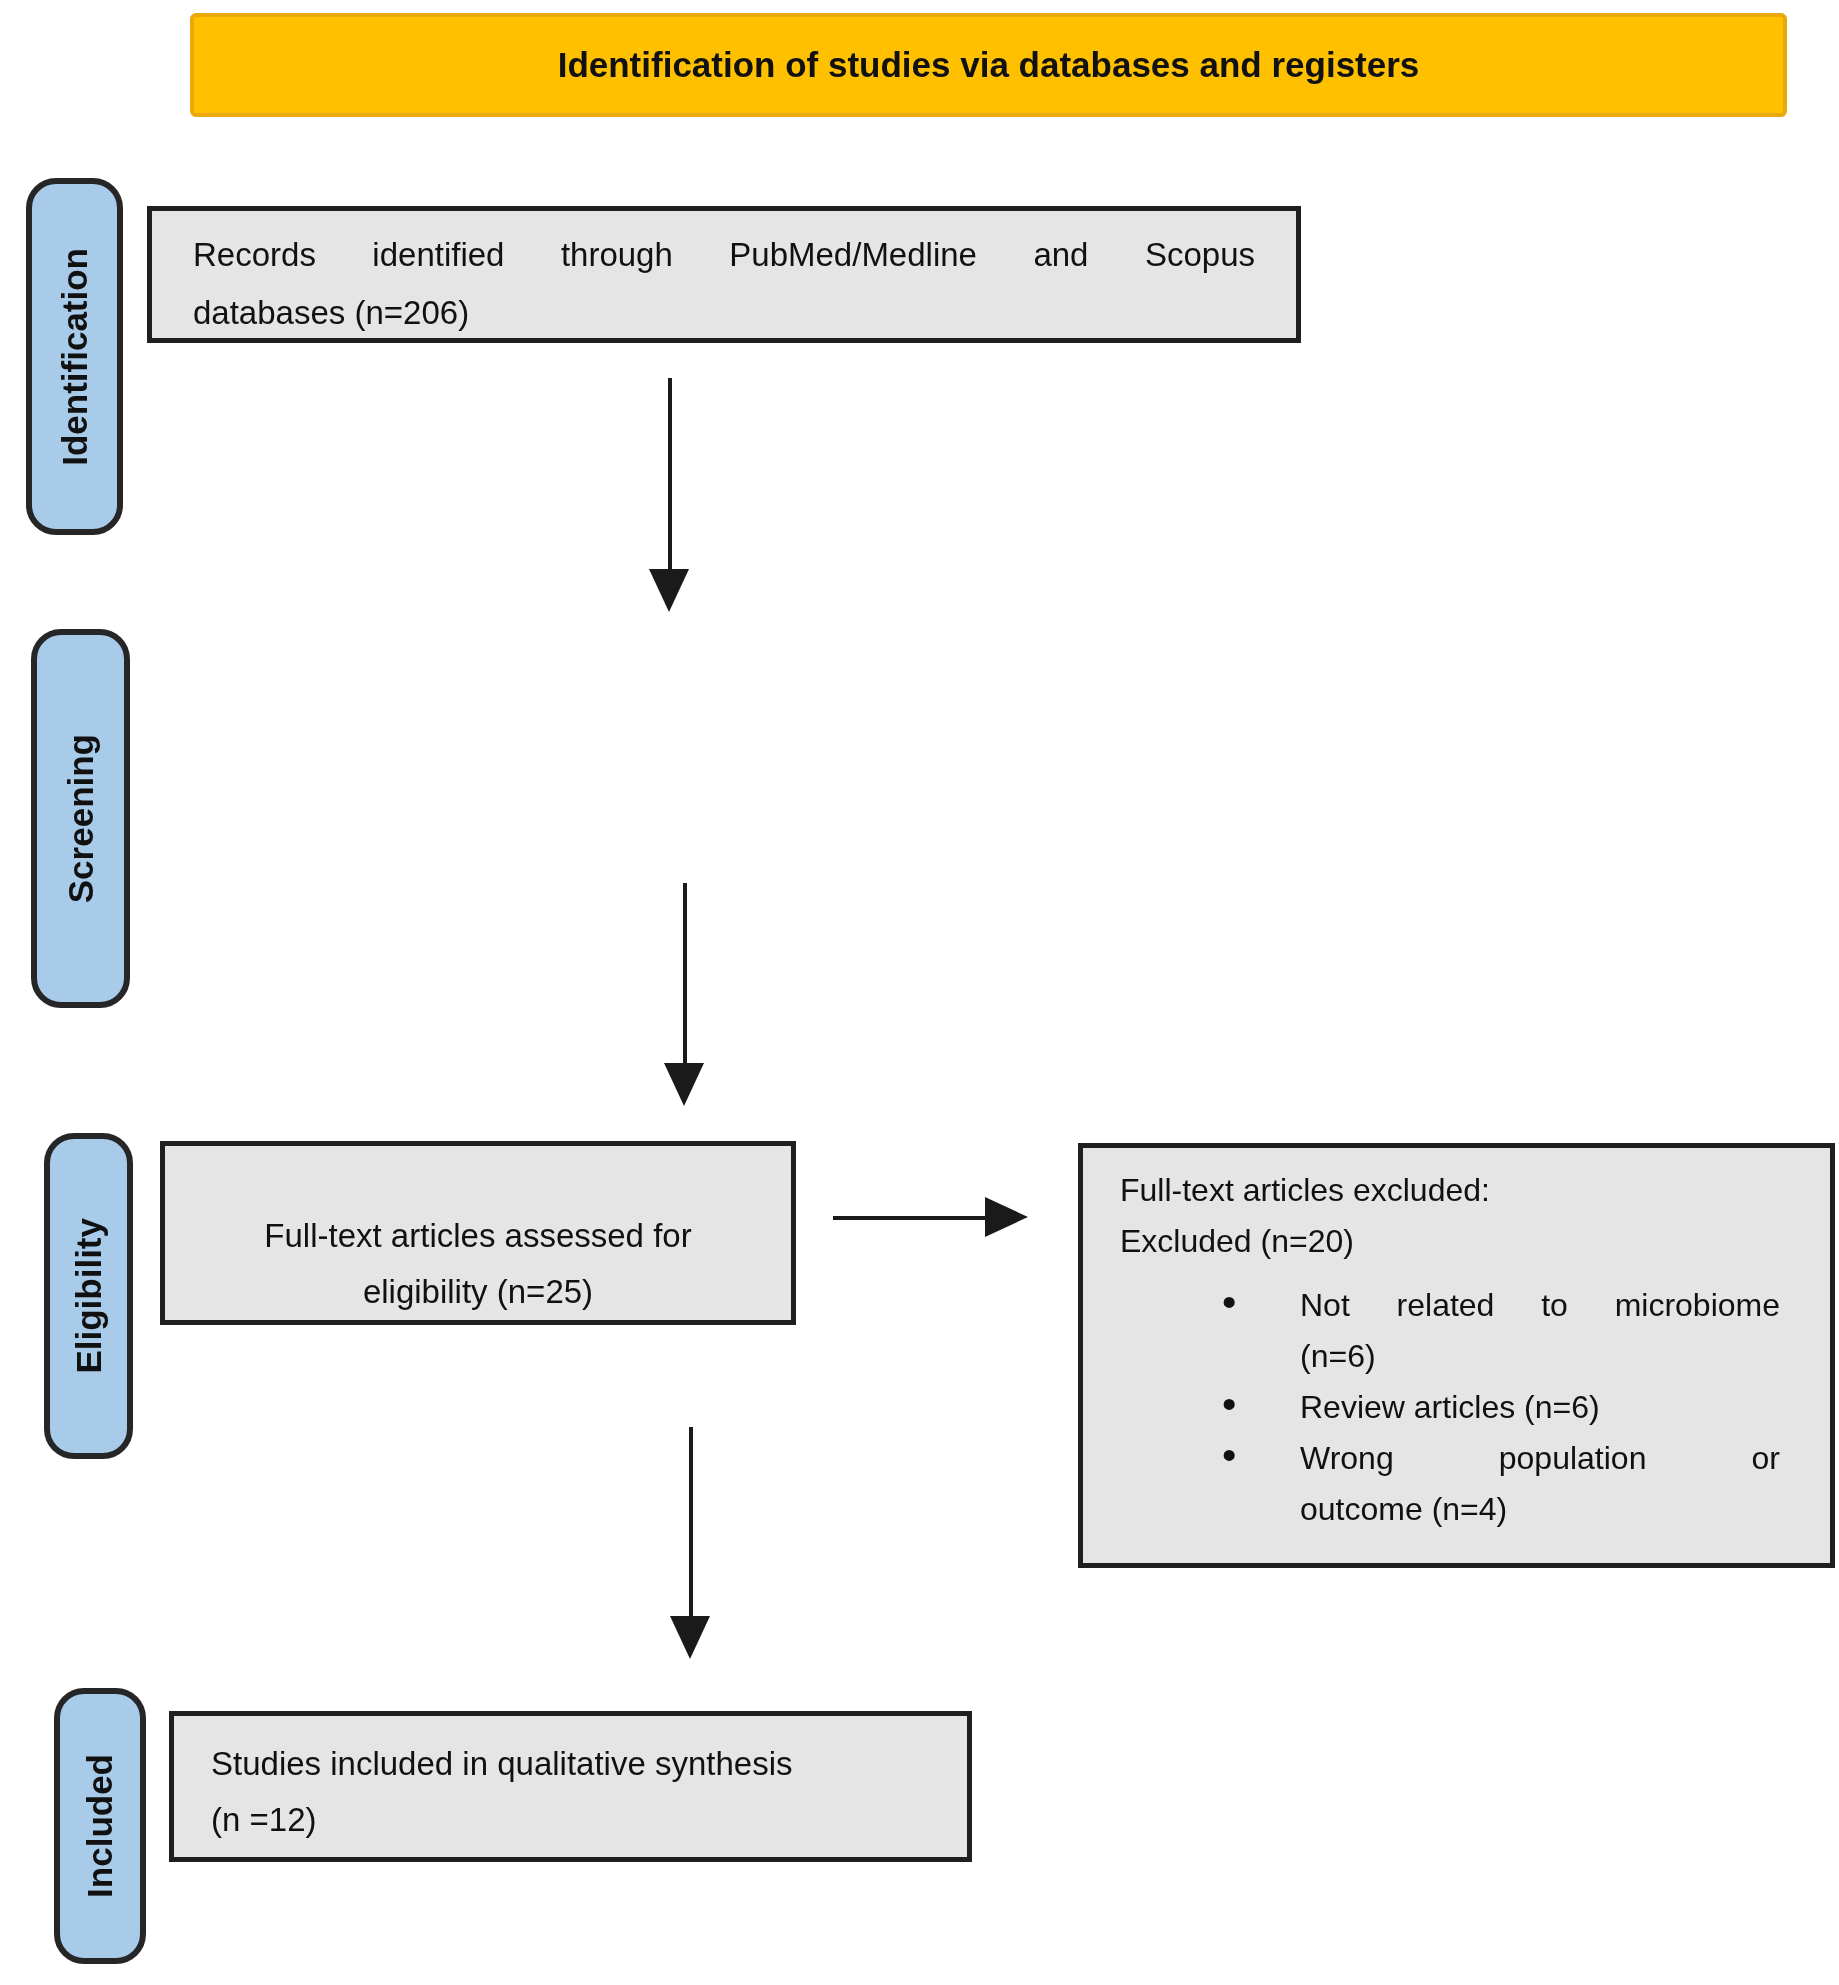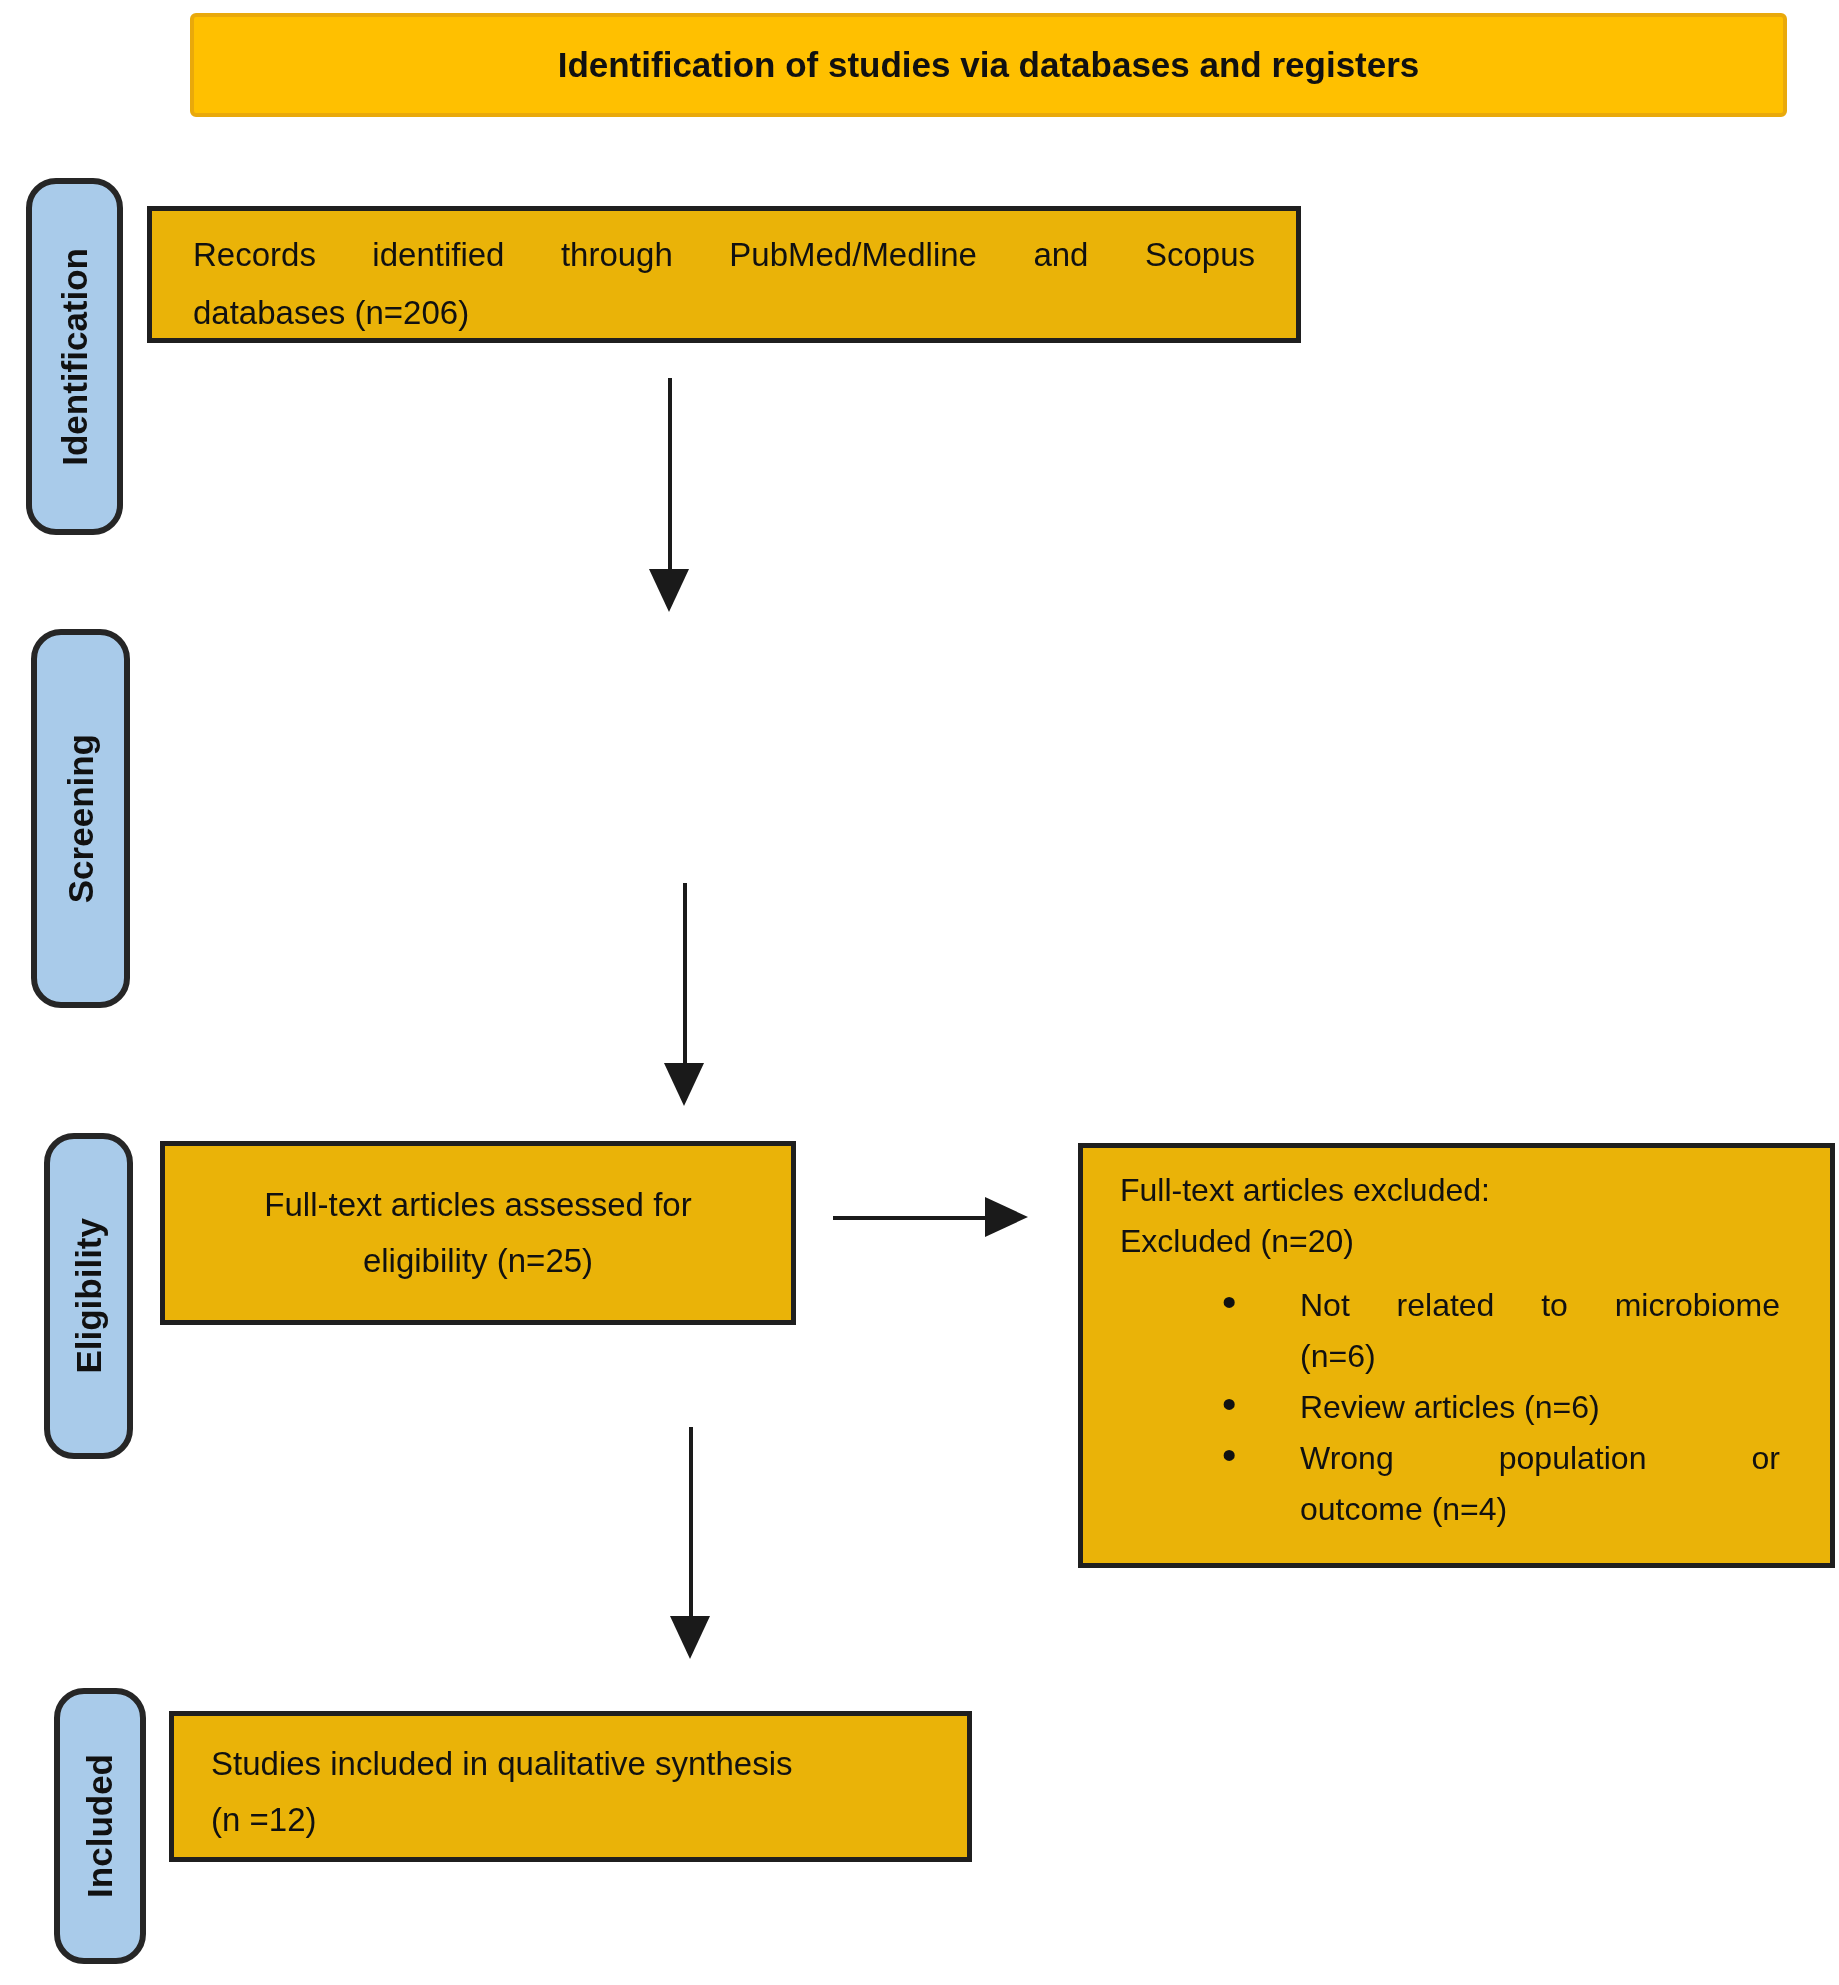--- a/index.html
+++ b/index.html
@@ -25,30 +25,30 @@
     font-size:35px;font-weight:bold;color:#111;
   }
   .stage .vtext{writing-mode:vertical-rl;transform:rotate(180deg);white-space:nowrap;}
   #stage-identification{left:26px;top:178px;width:97px;height:357px;}
   #stage-screening{left:31px;top:629px;width:99px;height:379px;}
   #stage-eligibility{left:44px;top:1133px;width:89px;height:326px;}
   #stage-included{left:54px;top:1688px;width:92px;height:276px;}
 
   
   .flowbox{
-    position:absolute;background:#eab308;
+    position:absolute;background:#e5e5e5;
     border:5.6px solid var(--box-border,#1F1F1F);
     box-sizing:border-box;font-size:33px;line-height:58px;color:#111;
   }
   .line{display:block;}
   .stretch{display:block;text-align:justify;text-align-last:justify;}
 
   #box-identified{left:147px;top:206px;width:1154px;height:137px;padding:15px 41px 0 41px;}
   #box-screening{left:152px;top:640px;width:1148px;height:188px;padding:18.6px 37px 0 37px;line-height:56px;}
-  #box-eligibility{left:160px;top:1141px;width:636px;height:184px;display:flex;align-items:center;justify-content:center;text-align:center;line-height:56px;}
+  #box-eligibility{left:160px;top:1141px;width:636px;height:184px;display:flex;align-items:flex-end;justify-content:center;text-align:center;line-height:56px;}
   #box-excluded{left:1078px;top:1143px;width:757px;height:425px;padding:16.7px 37px 0 37px;font-size:32px;line-height:51px;}
   #box-included{left:169px;top:1711px;width:803px;height:151px;padding:20.4px 37px 0 37px;line-height:56px;}
 
   
   ul.bullets{list-style:none;margin:13px;padding:0 0 0 89px;}
   ul.bullets li{position:relative;padding-left:78px;}
   ul.bullets li::before{content:"\2022";position:absolute;left:0;top:-2.8px;font-size:41px;color:#111;}
 
   
   .arrow{position:absolute;}

